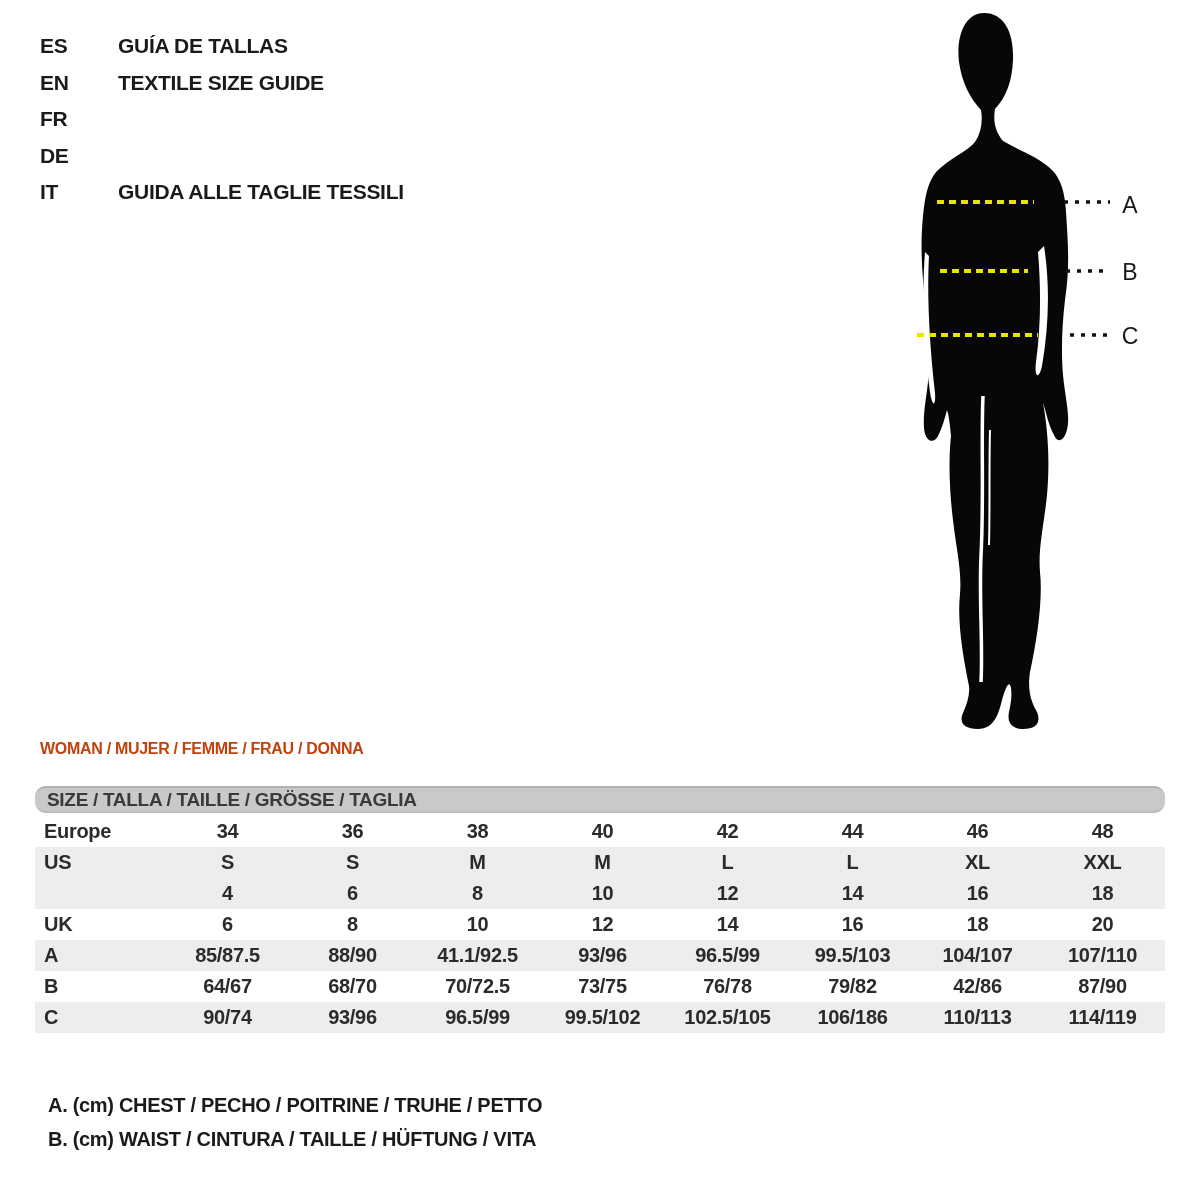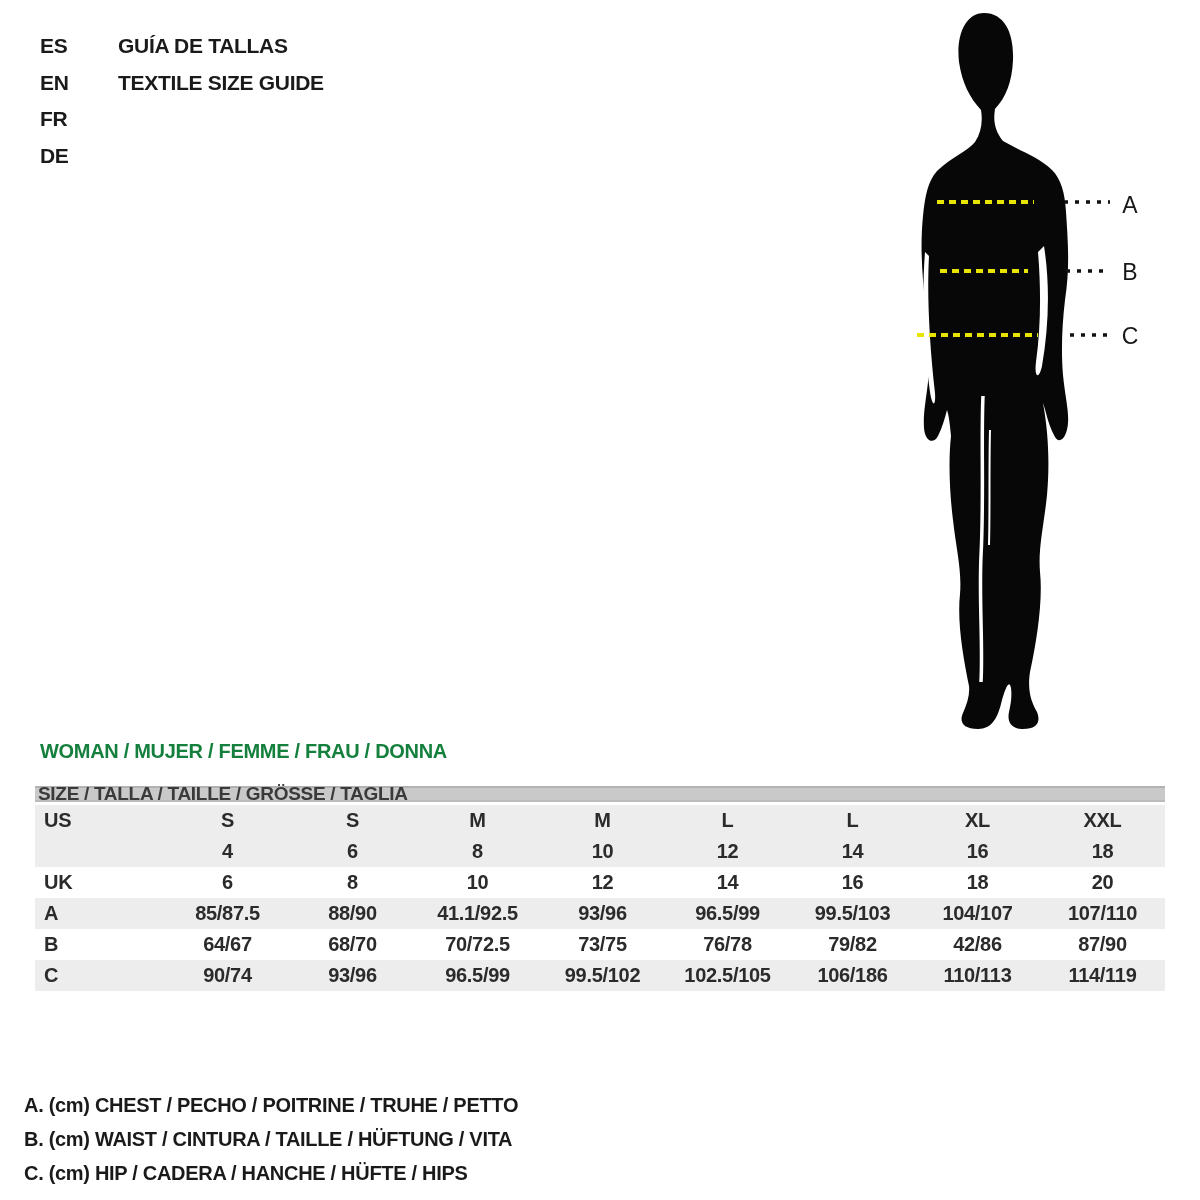--- a/index.html
+++ b/index.html
@@ -23,57 +23,58 @@
     color: #1a1a1a;
   }
   .lang-code { width: 78px; flex: 0 0 78px; }
 
   
   .figure-svg { position: absolute; left: 862px; top: 0; }
 
   
   .section-title {
     position: absolute; left: 40px; top: 740px;
-    font-size: 20px; font-weight: 700; letter-spacing: -0.3px;
-    color: #15803d;
+    font-size: 16px; font-weight: 700; letter-spacing: -0.3px;
+    color: #c2410c;
   }
 
   
   .size-table {
     position: absolute; left: 35px; top: 786px; width: 1130px;
   }
   .thead {
-    height: 16px;
+    height: 27px;
     background: var(--header-gray, #c9c9c9);
     border-top: 2px solid #b2b2b2;
     border-bottom: 2px solid #bcbcbc;
     display: flex; align-items: center;
-    padding-left: 3px;
+    padding-left: 12px;
     font-size: 19px; font-weight: 700; letter-spacing: -0.3px;
     color: #3a3a3a;
     margin-bottom: 3px;
     box-sizing: border-box;
+    border-radius: 11px;
   }
   .trow {
     display: flex; align-items: center;
     height: 31px;
     font-size: 20px; font-weight: 700; letter-spacing: -0.3px;
     color: #2b2b2b;
   }
   .trow.shade { background: var(--row-gray, #ededed); }
   .tlabel {
     width: 130px; flex: 0 0 130px;
     padding-left: 9px; box-sizing: border-box;
     text-align: left;
   }
   .tcell { width: 125px; flex: 0 0 125px; text-align: center; }
 
   
   .legend {
-    position: absolute; left: 24px; top: 1088px;
+    position: absolute; left: 48px; top: 1088px;
     font-size: 20px; font-weight: 700; letter-spacing: -0.3px;
     line-height: 34px; color: #1a1a1a;
   }
 </style>
 </head>
 <body>
 
 <div class="lang-block">
     <div class="lang-row">
       <span class="lang-code">ES</span>
@@ -81,20 +82,24 @@
     </div>
     <div class="lang-row">
       <span class="lang-code">EN</span>
       <span class="lang-title">TEXTILE SIZE GUIDE</span>
     </div>
     <div class="lang-row">
       <span class="lang-code">FR</span>
     </div>
     <div class="lang-row">
       <span class="lang-code">DE</span>
+    </div>
+    <div class="lang-row">
+      <span class="lang-code">IT</span>
+      <span class="lang-title">GUIDA ALLE TAGLIE TESSILI</span>
     </div>
   </div>
 
 <svg class="figure-svg" width="300" height="740" viewBox="0 0 300 740">
 
   <path d="M122,13
            C 143,13 152,34 151,60
            C 150,82 144,97 133,109
            C 131,121 133,131 141,141
            C 158,151 177,157 190,170
@@ -147,20 +152,31 @@
   <text x="268" y="213" text-anchor="middle" font-size="23" font-weight="500" fill="#181818">A</text>
   <text x="268" y="280" text-anchor="middle" font-size="23" font-weight="500" fill="#181818">B</text>
   <text x="268" y="344" text-anchor="middle" font-size="23" font-weight="500" fill="#181818">C</text>
 </svg>
 
 <div class="section-title">WOMAN / MUJER / FEMME / FRAU / DONNA</div>
 
 <div class="size-table">
   <div class="thead">SIZE / TALLA / TAILLE / GRÖSSE / TAGLIA</div>
   <div>
+      <div class="trow">
+        <div class="tlabel">Europe</div>
+        <div class="tcell">34</div>
+        <div class="tcell">36</div>
+        <div class="tcell">38</div>
+        <div class="tcell">40</div>
+        <div class="tcell">42</div>
+        <div class="tcell">44</div>
+        <div class="tcell">46</div>
+        <div class="tcell">48</div>
+      </div>
       <div class="trow shade">
         <div class="tlabel">US</div>
         <div class="tcell">S</div>
         <div class="tcell">S</div>
         <div class="tcell">M</div>
         <div class="tcell">M</div>
         <div class="tcell">L</div>
         <div class="tcell">L</div>
         <div class="tcell">XL</div>
         <div class="tcell">XXL</div>
@@ -219,14 +235,13 @@
         <div class="tcell">106/186</div>
         <div class="tcell">110/113</div>
         <div class="tcell">114/119</div>
       </div>
     </div>
 </div>
 
 <div class="legend">
     <div class="legend-line">A. (cm) CHEST / PECHO / POITRINE / TRUHE / PETTO</div>
     <div class="legend-line">B. (cm) WAIST / CINTURA / TAILLE / HÜFTUNG / VITA</div>
-    <div class="legend-line">C. (cm) HIP / CADERA / HANCHE / HÜFTE / HIPS</div>
   </div>
 
 </body></html>

